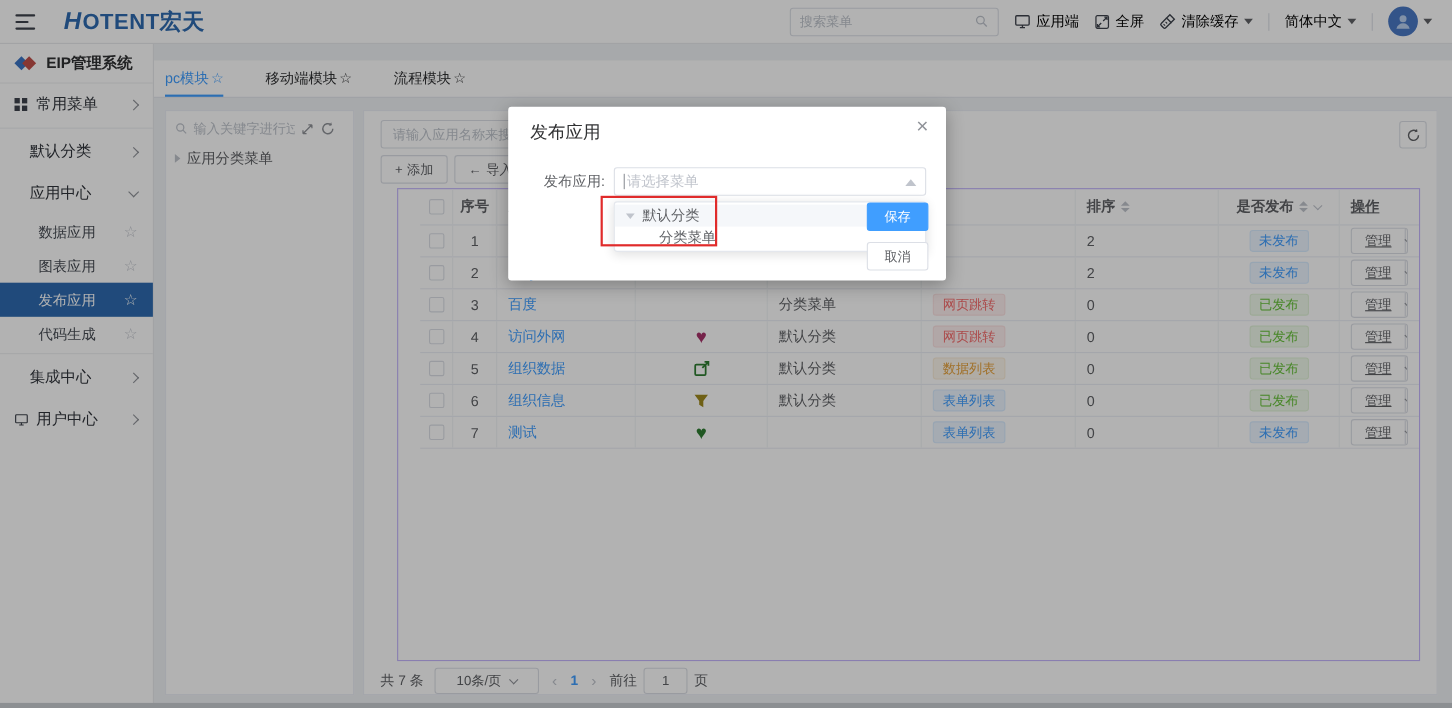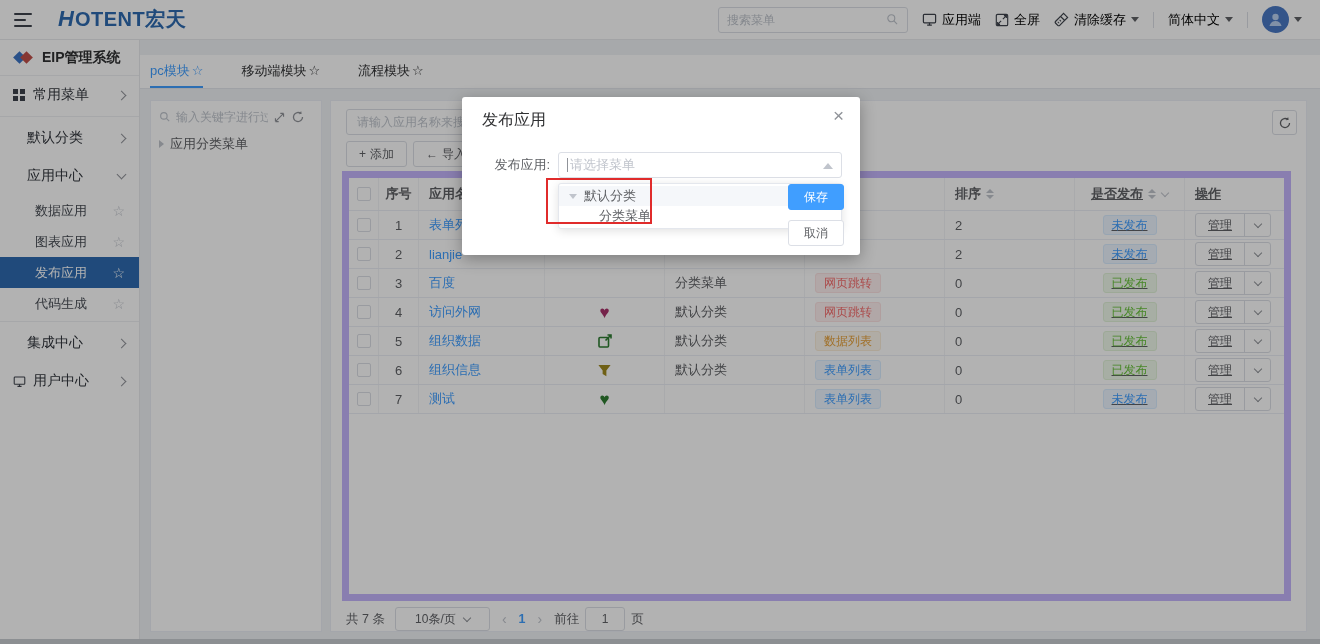--- a/index.html
+++ b/index.html
@@ -64,34 +64,34 @@
   .mc-search{position:absolute;left:15px;top:8px;width:260px;height:26px;border:1px solid #dcdfe6;border-radius:3px;display:flex;align-items:center;padding:0 10px;}
   .mc-search input{border:0;outline:0;flex:1;font-size:12px;color:#606266;background:transparent;}
   .mc-search input::placeholder{color:#bfc4cc;}
   .mc-refresh{position:absolute;right:9px;top:9px;width:25px;height:25px;border:1px solid #dcdfe6;border-radius:3px;display:flex;align-items:center;justify-content:center;cursor:pointer;background:#fff;}
   .toolbar{position:absolute;left:15px;top:40px;display:flex;gap:6px;}
   .btn{height:26px;padding:0 12px;border:1px solid #dcdfe6;border-radius:3px;background:#fff;font-size:12px;color:#606266;display:inline-flex;align-items:center;gap:4px;cursor:pointer;}
   .btn .glyph{font-size:12px;}
   .btn-primary{background:#409eff;border-color:#409eff;color:#fff;}
 
   
-  .tbl{position:absolute;left:11px;right:15px;top:70px;height:430px;border:7px solid #c4b5fd;overflow:hidden;background:#fff;}
+  .tbl{position:absolute;left:30px;right:15px;top:70px;height:430px;border:1px solid #c4b5fd;overflow:hidden;background:#fff;padding-left:20px;}
   .thead,.trow{display:flex;border-bottom:1px solid #ebeef5;}
   .thead{height:33px;color:#909399;font-size:13px;font-weight:bold;}
   .trow{height:29px;}
   .tc{display:flex;align-items:center;padding:0 10px;font-size:13px;color:#606266;border-right:1px solid #f2f4f7;overflow:hidden;white-space:nowrap;}
   .tc:last-child{border-right:0;text-decoration:underline;}
   .c0{width:30px;justify-content:center;padding:0;}
   .c1{width:40px;justify-content:center;}
   .c2{width:126px;}
   .c3{width:120px;justify-content:center;}
   .c4{width:140px;}
   .c5{width:140px;}
   .c6{width:130px;}
-  .c7{width:110px;justify-content:center;text-decoration:underline;}
+  .c7{width:110px;justify-content:center;}
   .c8{flex:1;}
   .cb{width:14px;height:14px;border:1px solid #dcdfe6;border-radius:2px;background:#fff;cursor:pointer;}
   .applink{color:#409eff;cursor:pointer;}
   .sorts{display:inline-flex;flex-direction:column;margin-left:5px;gap:2px;}
   .sorts i{width:0;height:0;border-left:4px solid transparent;border-right:4px solid transparent;display:block;}
   .sorts .up{border-bottom:4px solid #c0c4cc;}
   .sorts .dn{border-top:4px solid #c0c4cc;}
   .hd-caret{width:6px;height:6px;border-right:1.2px solid #c0c4cc;border-bottom:1.2px solid #c0c4cc;transform:rotate(45deg);display:inline-block;margin-left:6px;margin-top:-3px;}
   .badge{font-size:12px;padding:1px 8px;border-radius:3px;border:1px solid;line-height:16px;}
   .b-primary{color:#409eff;background:#ecf5ff;border-color:#d9ecff;}

